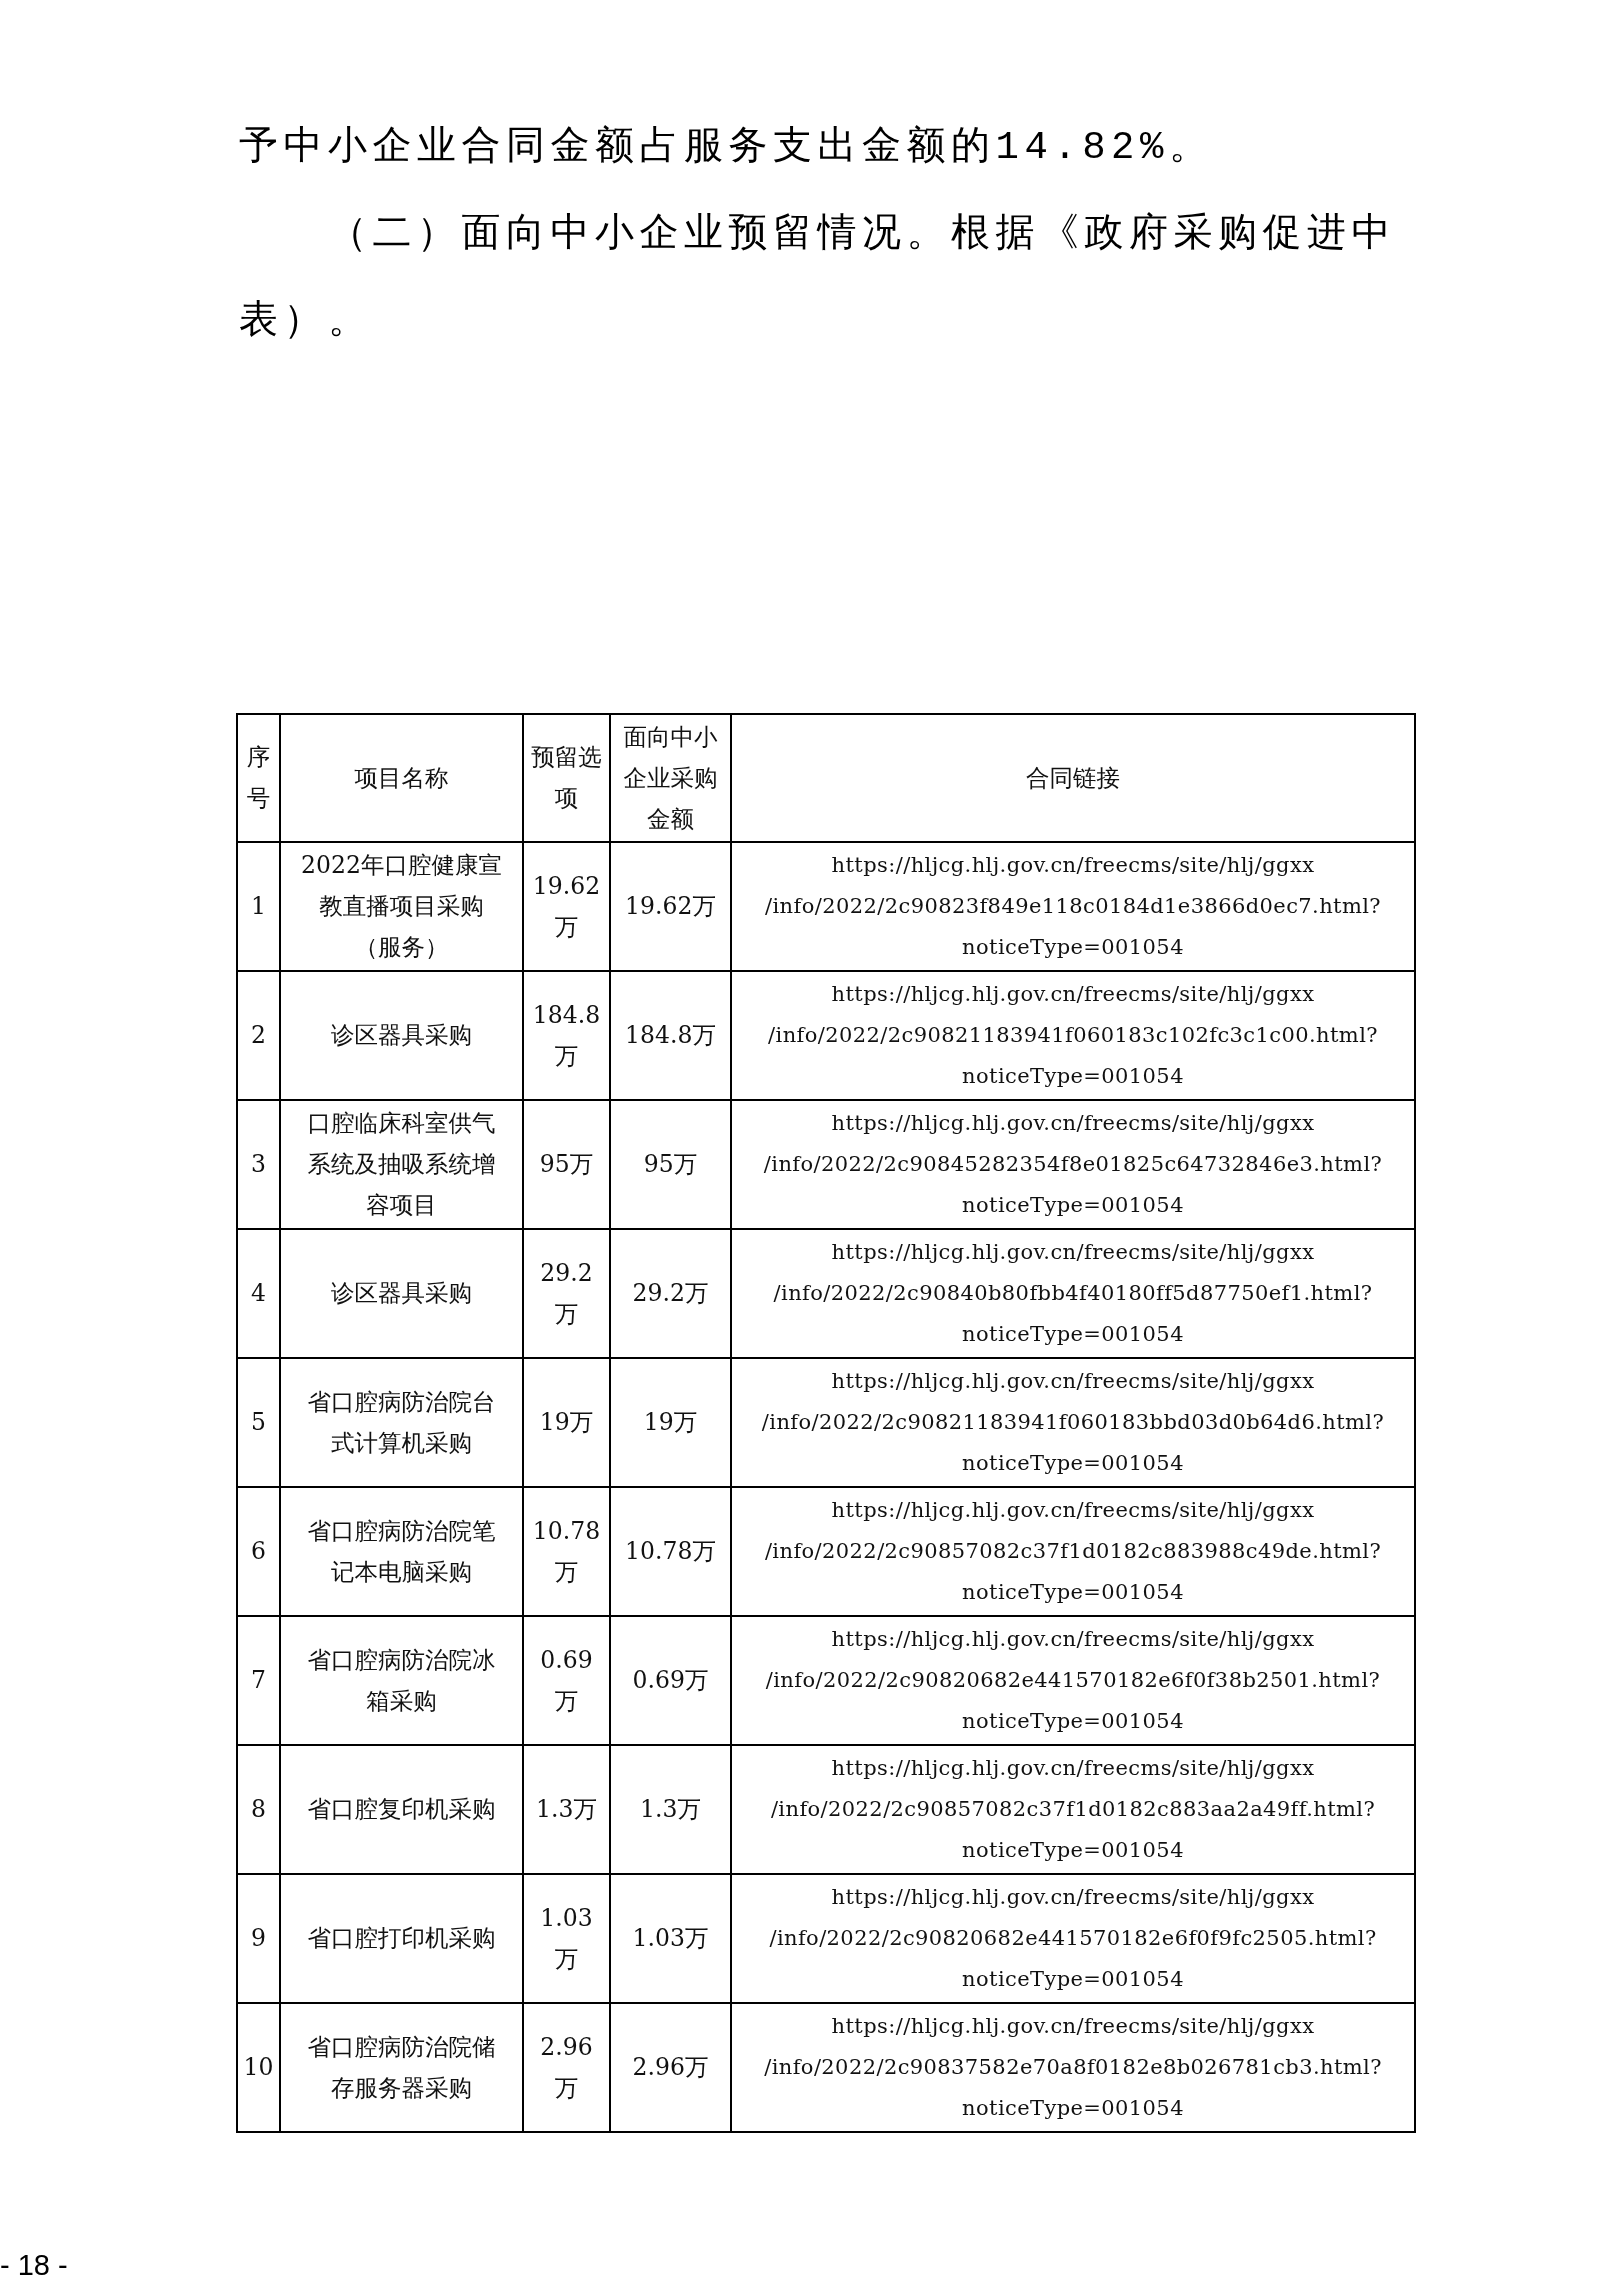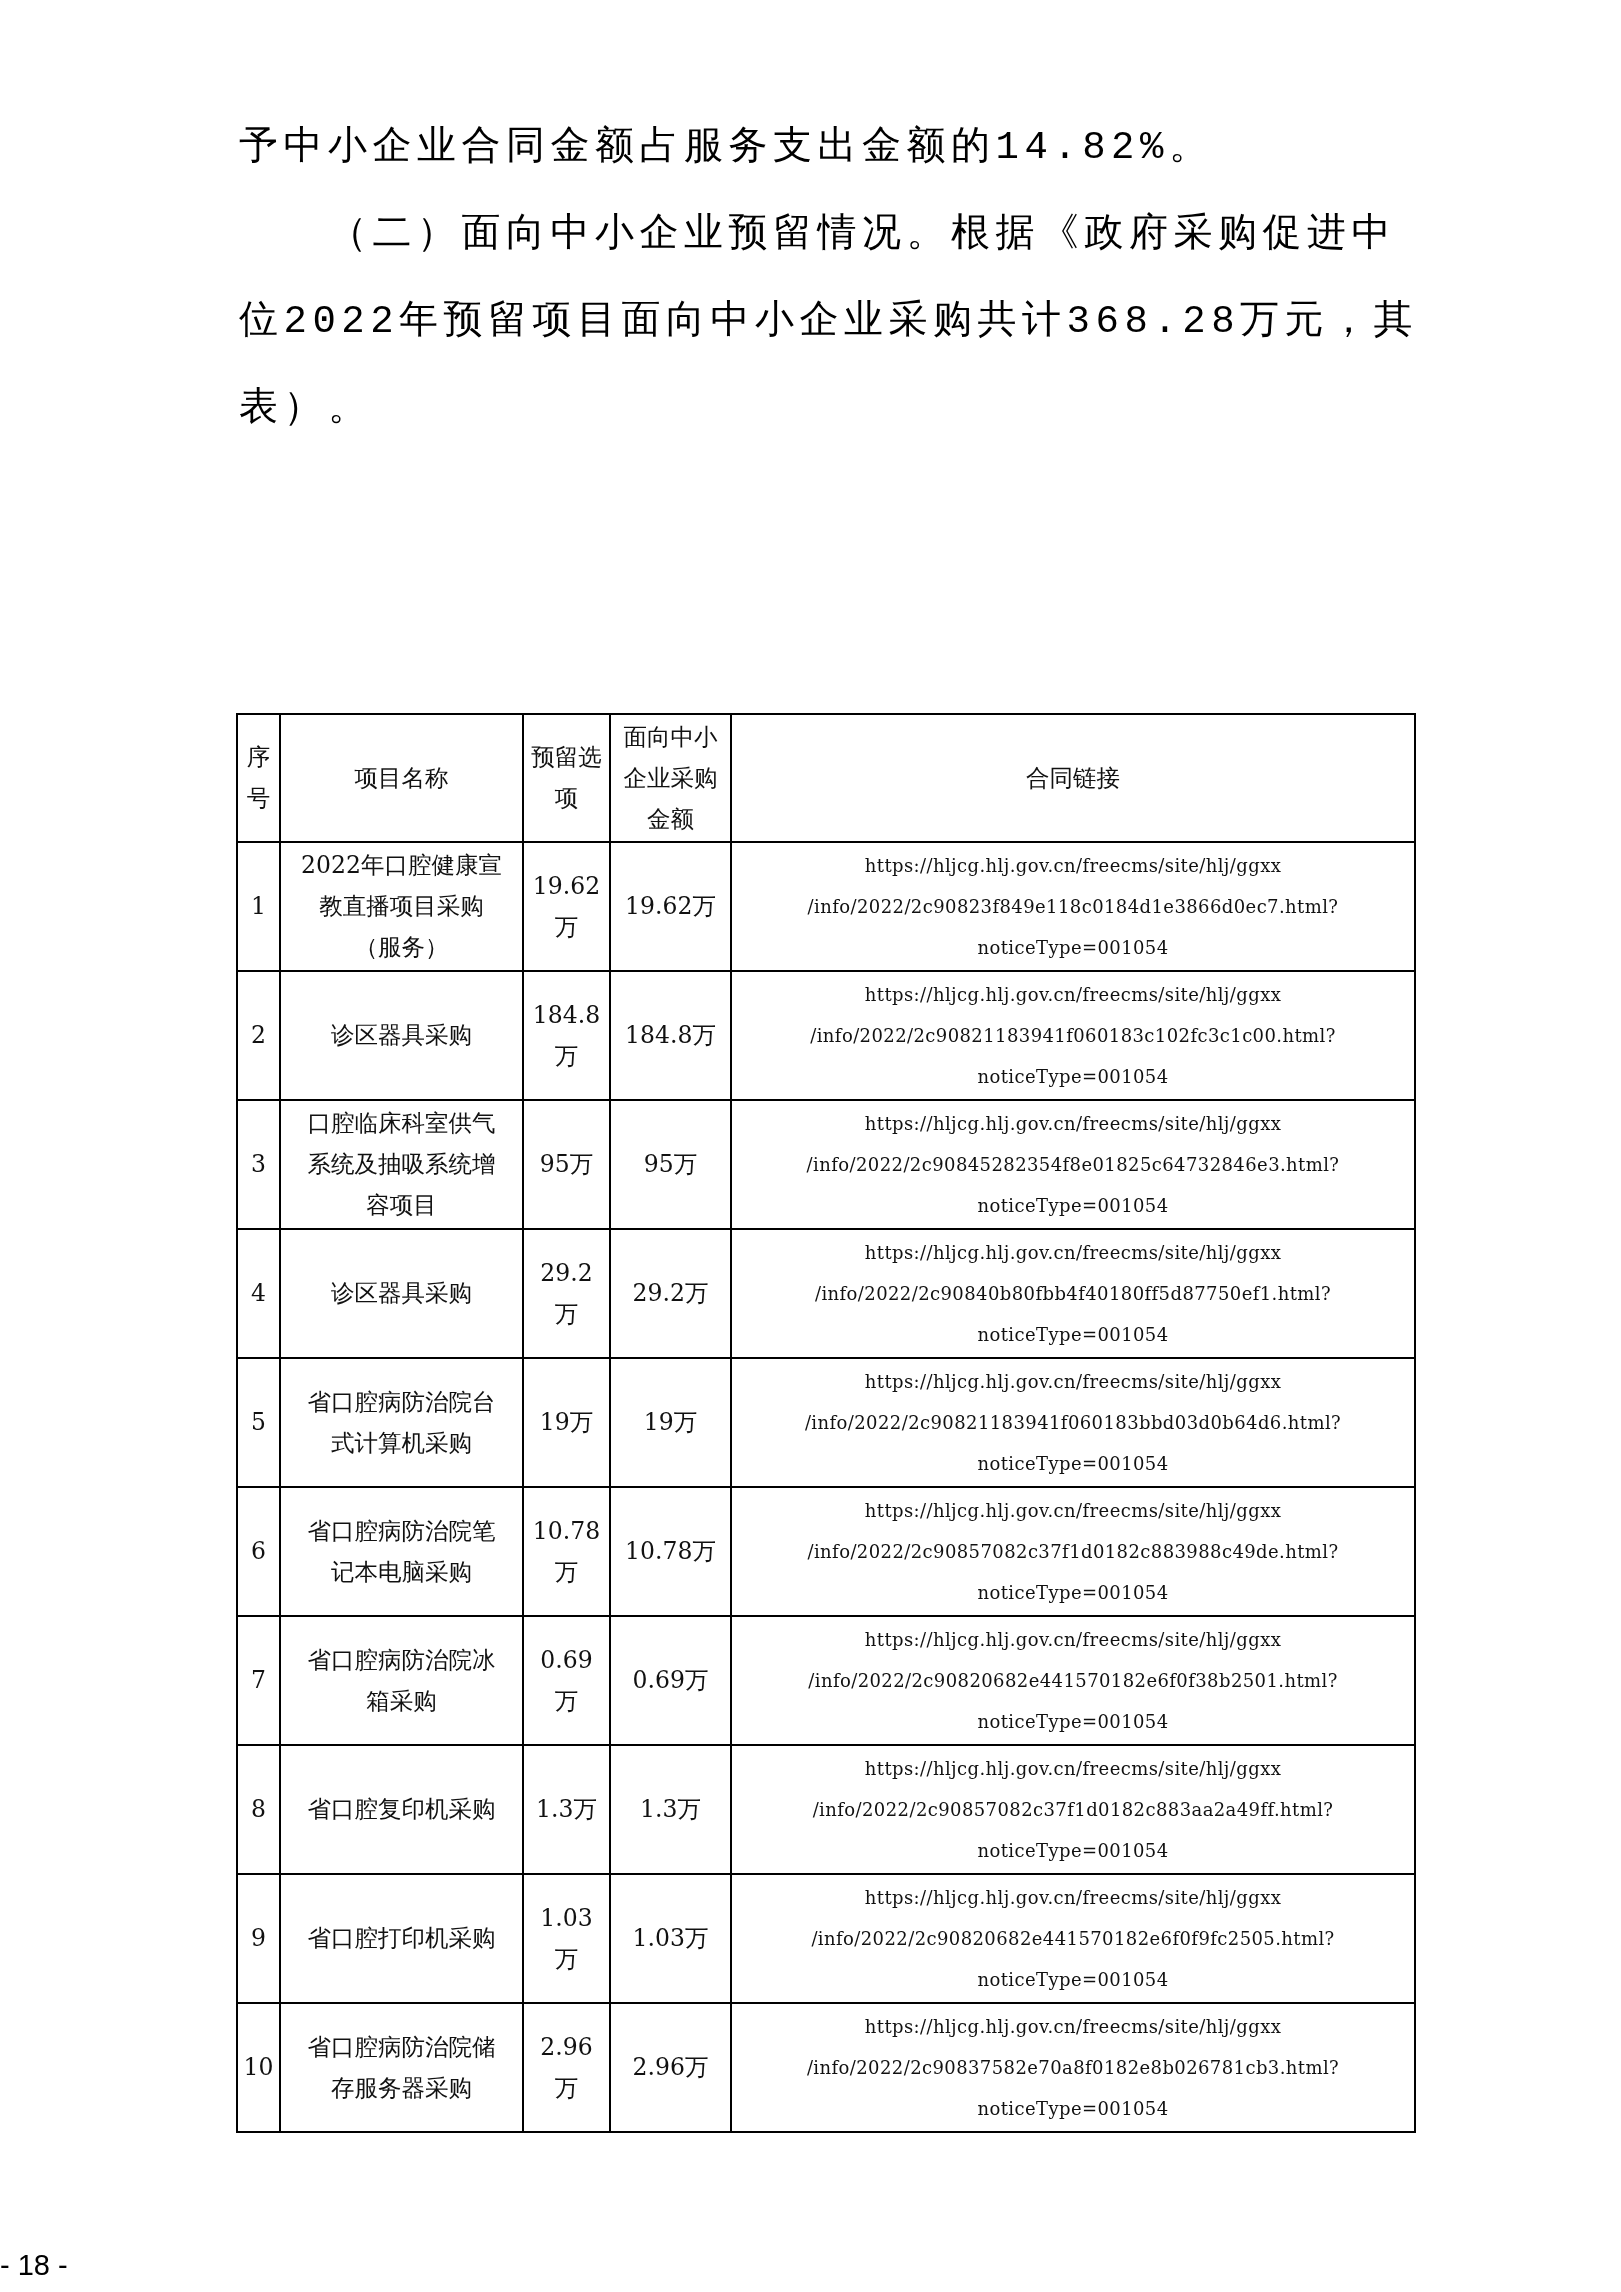--- a/index.html
+++ b/index.html
@@ -21,39 +21,38 @@
     }
     table.proc th, table.proc td {
       border: 2.5px solid #000; padding: 0; text-align: center; vertical-align: middle;
       font-weight: normal; line-height: 41px;
     }
     table.proc thead th { height: 126px; }
     table.proc tbody td { height: 127px; }
     td.idx, th.idx { text-align: left; padding-left: 5.9px; }
     td.url {
       font-family: "DejaVu Serif", "Liberation Serif", serif;
-      font-size: 18px; letter-spacing: 0.4px; line-height: 43px;
+      font-size: 21px; letter-spacing: 0.4px; line-height: 43px;
     }
     td.url span { display: block; white-space: nowrap; }
     .cellline { display: block; }
     .page-no {
       position: absolute; top: 2249px; left: 0; width: 1621px; 
       font-family: "Liberation Sans", sans-serif; font-size: 29px;
     }
   </style>
 </head>
 <body>
 
 <div class="para" id="p1">
   <span class="line">予中小企业合同金额占服务支出金额的14.82%。</span>
 </div>
 
 <div class="para" id="p2">
   <span class="line">　　（二）面向中小企业预留情况。根据《政府采购促进中</span>
-  <span class="line">位2022年预留项目面向中小企业采购共计368.28万元，其</span>
   <span class="line">表）。</span>
 </div>
 
 <table class="proc">
   <colgroup>
     <col style="width:43px">
     <col style="width:243px">
     <col style="width:87px">
     <col style="width:121px">
     <col style="width:684px">

